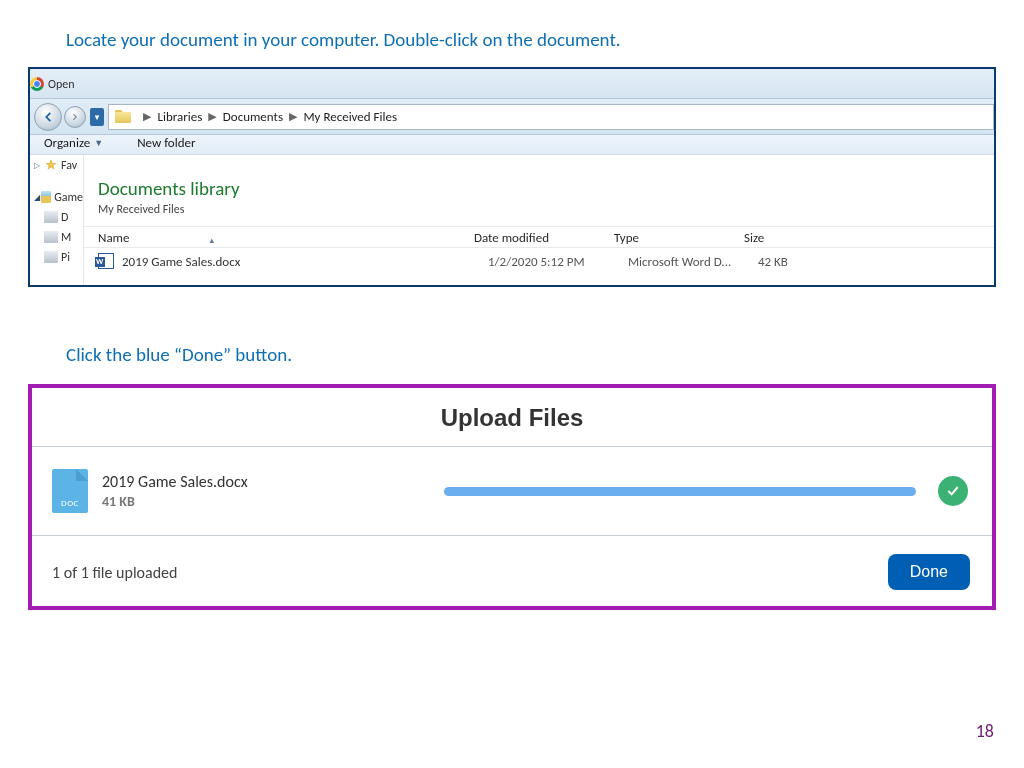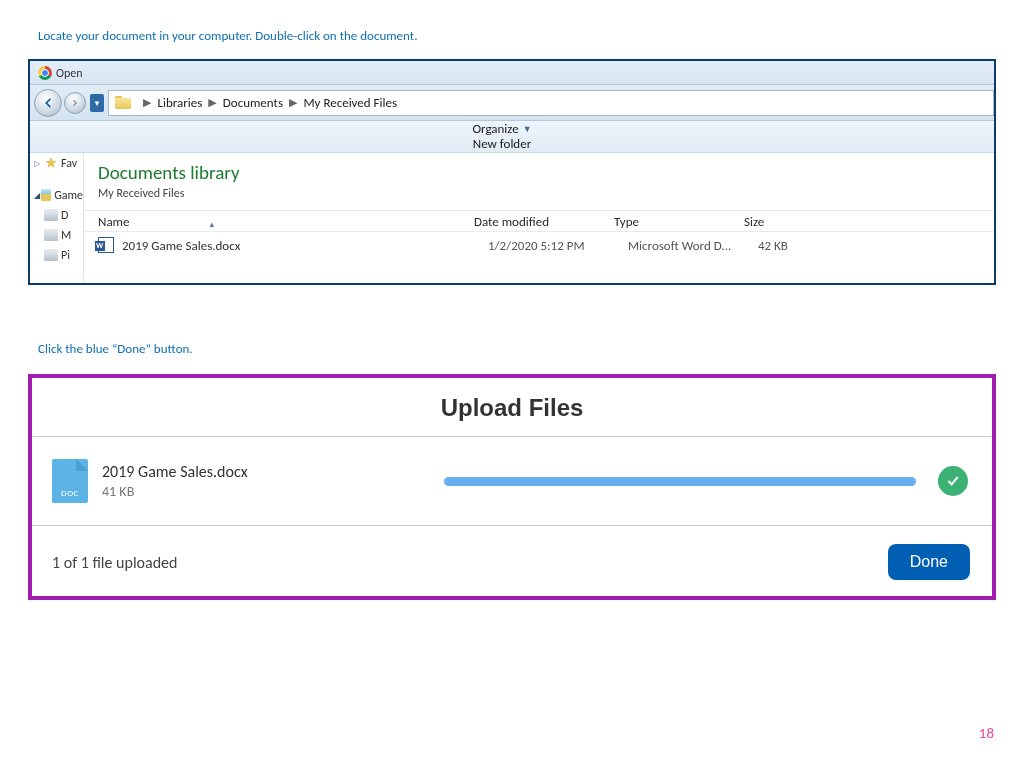--- a/index.html
+++ b/index.html
@@ -7,40 +7,41 @@
     width: 1024px; height: 768px;
     background: #fff;
     font-family: "Segoe UI", Calibri, Arial, sans-serif;
     color: #333;
     position: relative;
   }
 
   
   .instr {
     color: #0f6fb3;
-    font-size: 13px;
+    font-size: 19px;
     padding: 0 0 0 38px;
     font-weight: 400;
+    margin-left: 28px;
   }
   .instr1 { padding-top: 28px; padding-bottom: 16px; }
   .instr2 { margin-top: 56px; padding-bottom: 18px;}
 
   
   .file-dialog {
     margin: 0 28px 0 28px;
     border: 2px solid #0a3a6e;
     background: #fff;
   }
   .titlebar {
-    height: 24px;
+    height: 30px;
     background: linear-gradient(#e4eef8, #d7e5f2);
     border-bottom: 1px solid #b5c7d8;
     display: flex;
     align-items: center;
-    padding-left: 8px;
+    padding-left: 0;
     font-size: 12px;
     color: #333;
   }
   .titlebar .chrome-icon {
     width: 14px; height: 14px; margin-right: 4px; position: relative;
   }
   .chrome-icon::before {
     content: ""; position: absolute; inset: 0; border-radius: 50%;
     background: conic-gradient(#db4437 0 120deg, #0f9d58 120deg 240deg, #ffcd40 240deg 360deg);
   }
@@ -93,48 +94,47 @@
     content: ""; position: absolute; width: 7px; height: 3px; top: 0; left: 0;
     background: #e6c65a; border-radius: 1px 1px 0 0;
   }
   .folder-icon::after {
     content: ""; position: absolute; width: 16px; height: 11px; top: 2px; left: 0;
     background: linear-gradient(#f9e79a, #e6c65a); border-radius: 1px;
   }
   .crumb-arr { color: #666; margin: 0 6px; font-size: 11px; }
 
   .toolbar {
-    height: 32px;
+    height: 20px;
     background: linear-gradient(#edf4fb, #e1ecf6);
     border-bottom: 1px solid #cdd9e4;
-    display: flex; align-items: center;
+    display: flex; align-items: flex-start;
     padding-left: 14px;
     font-size: 13px;
     color: #1a1a1a;
-    flex-direction: column;
   }
   .toolbar .btn { margin-right: 34px; display: flex; align-items: center; }
   .toolbar .btn .caret { font-size: 9px; margin-left: 4px; color: #4a6b8a; }
 
   .dialog-body {
     display: flex; height: 130px; background: #fff; position: relative;
   }
   .sidebar {
     width: 54px; border-right: 1px solid #e1e7ec;
     font-size: 12px; color: #333; overflow: hidden;
   }
   .side-item { display: flex; align-items: center; height: 20px; padding-left: 4px; white-space: nowrap; }
   .side-item .star { width: 14px; height: 14px; margin-right: 3px; display:flex; align-items:center; justify-content:center; }
   .side-item .star svg { width: 12px; height: 12px; }
   .side-item .libfold { width: 14px; height: 12px; margin-right: 3px; background: linear-gradient(#c2e5f0, #8dc8e0 40%, #e6c65a 40%); border-radius: 1px; }
   .side-item .diskic { width: 14px; height: 12px; margin-right: 3px; background: linear-gradient(#e8edf2, #b8c2cc); border-radius: 1px; }
   .side-item .tri { width: 10px; color:#5d7a95; font-size: 8px; margin-right:0; }
 
   .main-pane { flex: 1; }
-  .lib-head { padding: 8px 0 0 14px; }
+  .lib-head { padding: 8px 0 0 14px; margin-top: 14px; }
   .lib-title { color: #1c7b2f; font-size: 19px; font-weight: 400; }
   .lib-sub { font-size: 12px; color: #444; margin-top: 2px; }
 
   .cols {
     display: flex; margin-top: 10px; border-top: 1px solid #e6ebf0; border-bottom: 1px solid #e6ebf0;
     height: 22px; align-items: center; font-size: 13px; color: #2a2a2a;
   }
   .col-name { padding-left: 14px; width: 390px; display:flex; align-items:flex-end; }
   .col-name .sort-caret { color:#5a7fa3; font-size:9px; margin-left:80px; }
   .col-date { width: 140px; }
@@ -183,21 +183,21 @@
     content:""; position:absolute; right:0; top:0; width:12px; height:12px;
     background:#4a9fd0;
     clip-path: polygon(0 0, 100% 100%, 0 100%);
   }
   .doc-icon::after {
     content: attr(data-label); position:absolute; bottom:5px; left:0; right:0;
     color:#fff; font-size:9px; text-align:center; letter-spacing:0.5px;
   }
   .doc-info { width: 320px; }
   .doc-name { font-size: 16px; color: #333; }
-  .doc-size { font-size: 14px; color: #777; margin-top: 2px; }
+  .doc-size { font-size: 14px; color: #777; margin-top: 2px; font-weight: bold; }
 
   .progress-bar {
     flex: 1; height: 9px; background: #6aaef0; border-radius: 5px; margin: 0 22px;
   }
   .check-badge {
     width: 30px; height: 30px; border-radius: 50%; background: #3bb273;
     display: flex; align-items: center; justify-content: center;
   }
   .check-badge svg { width: 16px; height: 16px; }
 
@@ -205,21 +205,21 @@
     display: flex; align-items: center; justify-content: space-between;
     padding: 18px 22px 16px 20px;
   }
   .up-status { font-size: 16px; color: #444; }
   .done-btn {
     background: #005fb2; color: #fff; border: none; border-radius: 8px;
     font-size: 16px; padding: 9px 22px; font-weight: 400;
   }
 
   .page-num {
-    position: absolute; right: 30px; bottom: 26px; color: #ec4899; font-size: 15px;
+    position: absolute; right: 30px; bottom: 26px; color: #701a75; font-size: 18px;
   }
 </style>
 </head>
 <body>
 
 <div class="instr instr1">Locate your document in your computer.  Double-click on the document.</div>
 
 <div class="file-dialog">
 
   <div class="titlebar">

